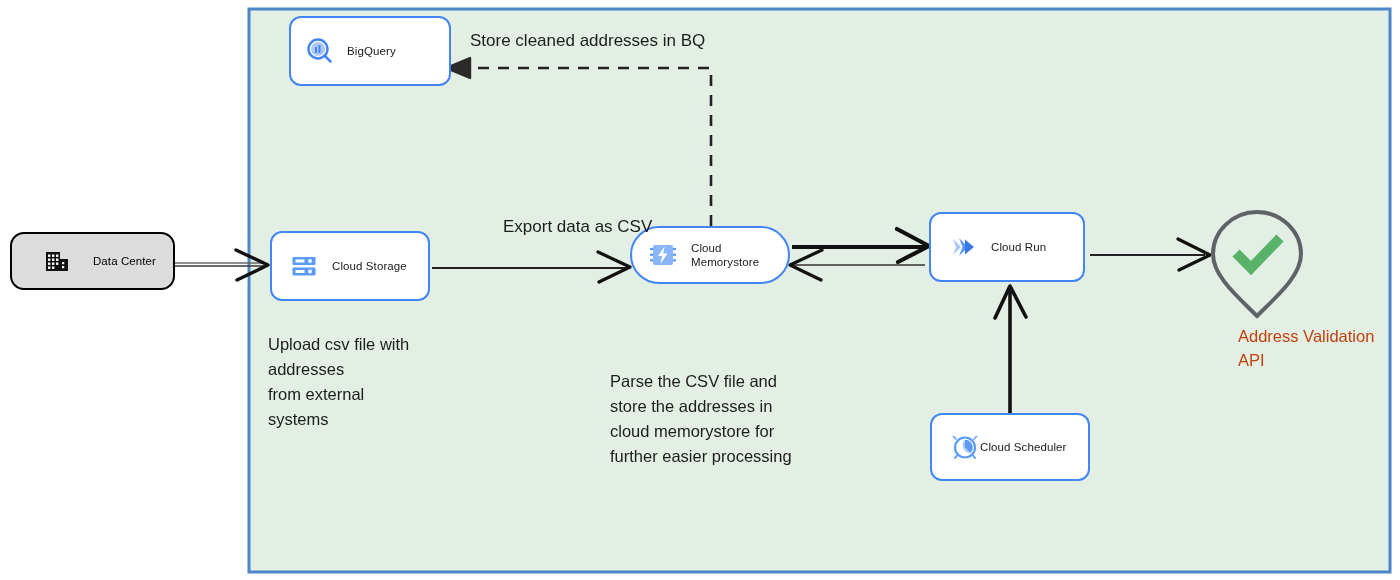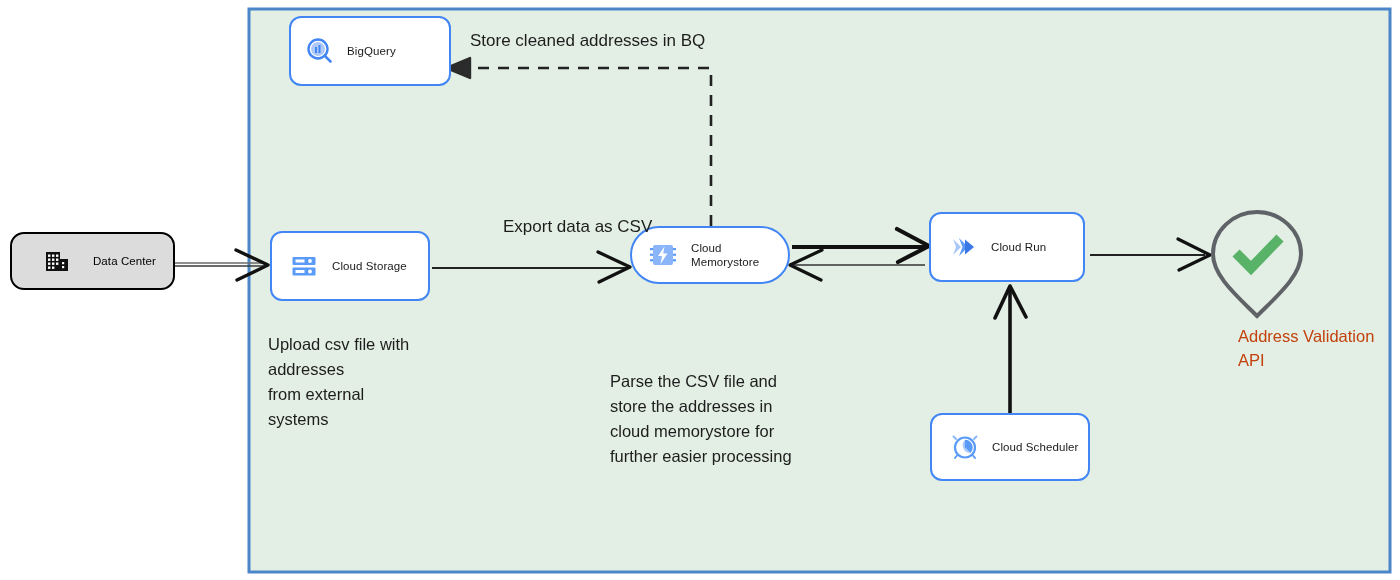--- a/index.html
+++ b/index.html
@@ -202,21 +202,21 @@
     <span class="ico">
       <svg width="30" height="30" viewBox="0 0 30 30">
         <path d="M 4 7 L 12 15 L 4 23 L 7 15 Z" fill="#a8c7f8"></path>
         <path d="M 10 6 L 19 15 L 10 24 L 13.5 15 Z" fill="#5b9bf8"></path>
         <path d="M 16 7.5 L 25 15 L 16 22.5 Z" fill="#3b78e7"></path>
       </svg>
     </span>
     <span class="lbl">Cloud Run</span>
   </div>
 
-  <div class="node" id="node-cloud-scheduler" style="left:930px; top:413px; width:160px; height:68px; padding-left:18px; gap:12px;">
+  <div class="node" id="node-cloud-scheduler" style="left:930px; top:413px; width:160px; height:68px; padding-left:18px; gap:0;">
     <span class="ico">
       <svg width="30" height="30" viewBox="0 0 30 30">
         <path d="M 6 7 L 3.5 4.5 M 24 7 L 26.5 4.5" stroke="#8ab6f9" stroke-width="2" stroke-linecap="round"></path>
         <path d="M 7 23.5 L 5 26 M 23 23.5 L 25 26" stroke="#5b9bf8" stroke-width="2" stroke-linecap="round"></path>
         <circle cx="15" cy="15.5" r="10" fill="none" stroke="#5b9bf8" stroke-width="2.2"></circle>
         <path d="M 15 15.5 L 15 7.8 A 7.7 7.7 0 0 1 20.4 20.9 Z" fill="#5b9bf8"></path>
         <path d="M 15 15.5 L 20.4 20.9 A 7.7 7.7 0 0 1 15 7.8 Z" fill="#a8c7f8"></path>
       </svg>
     </span>
     <span class="lbl">Cloud Scheduler</span>

